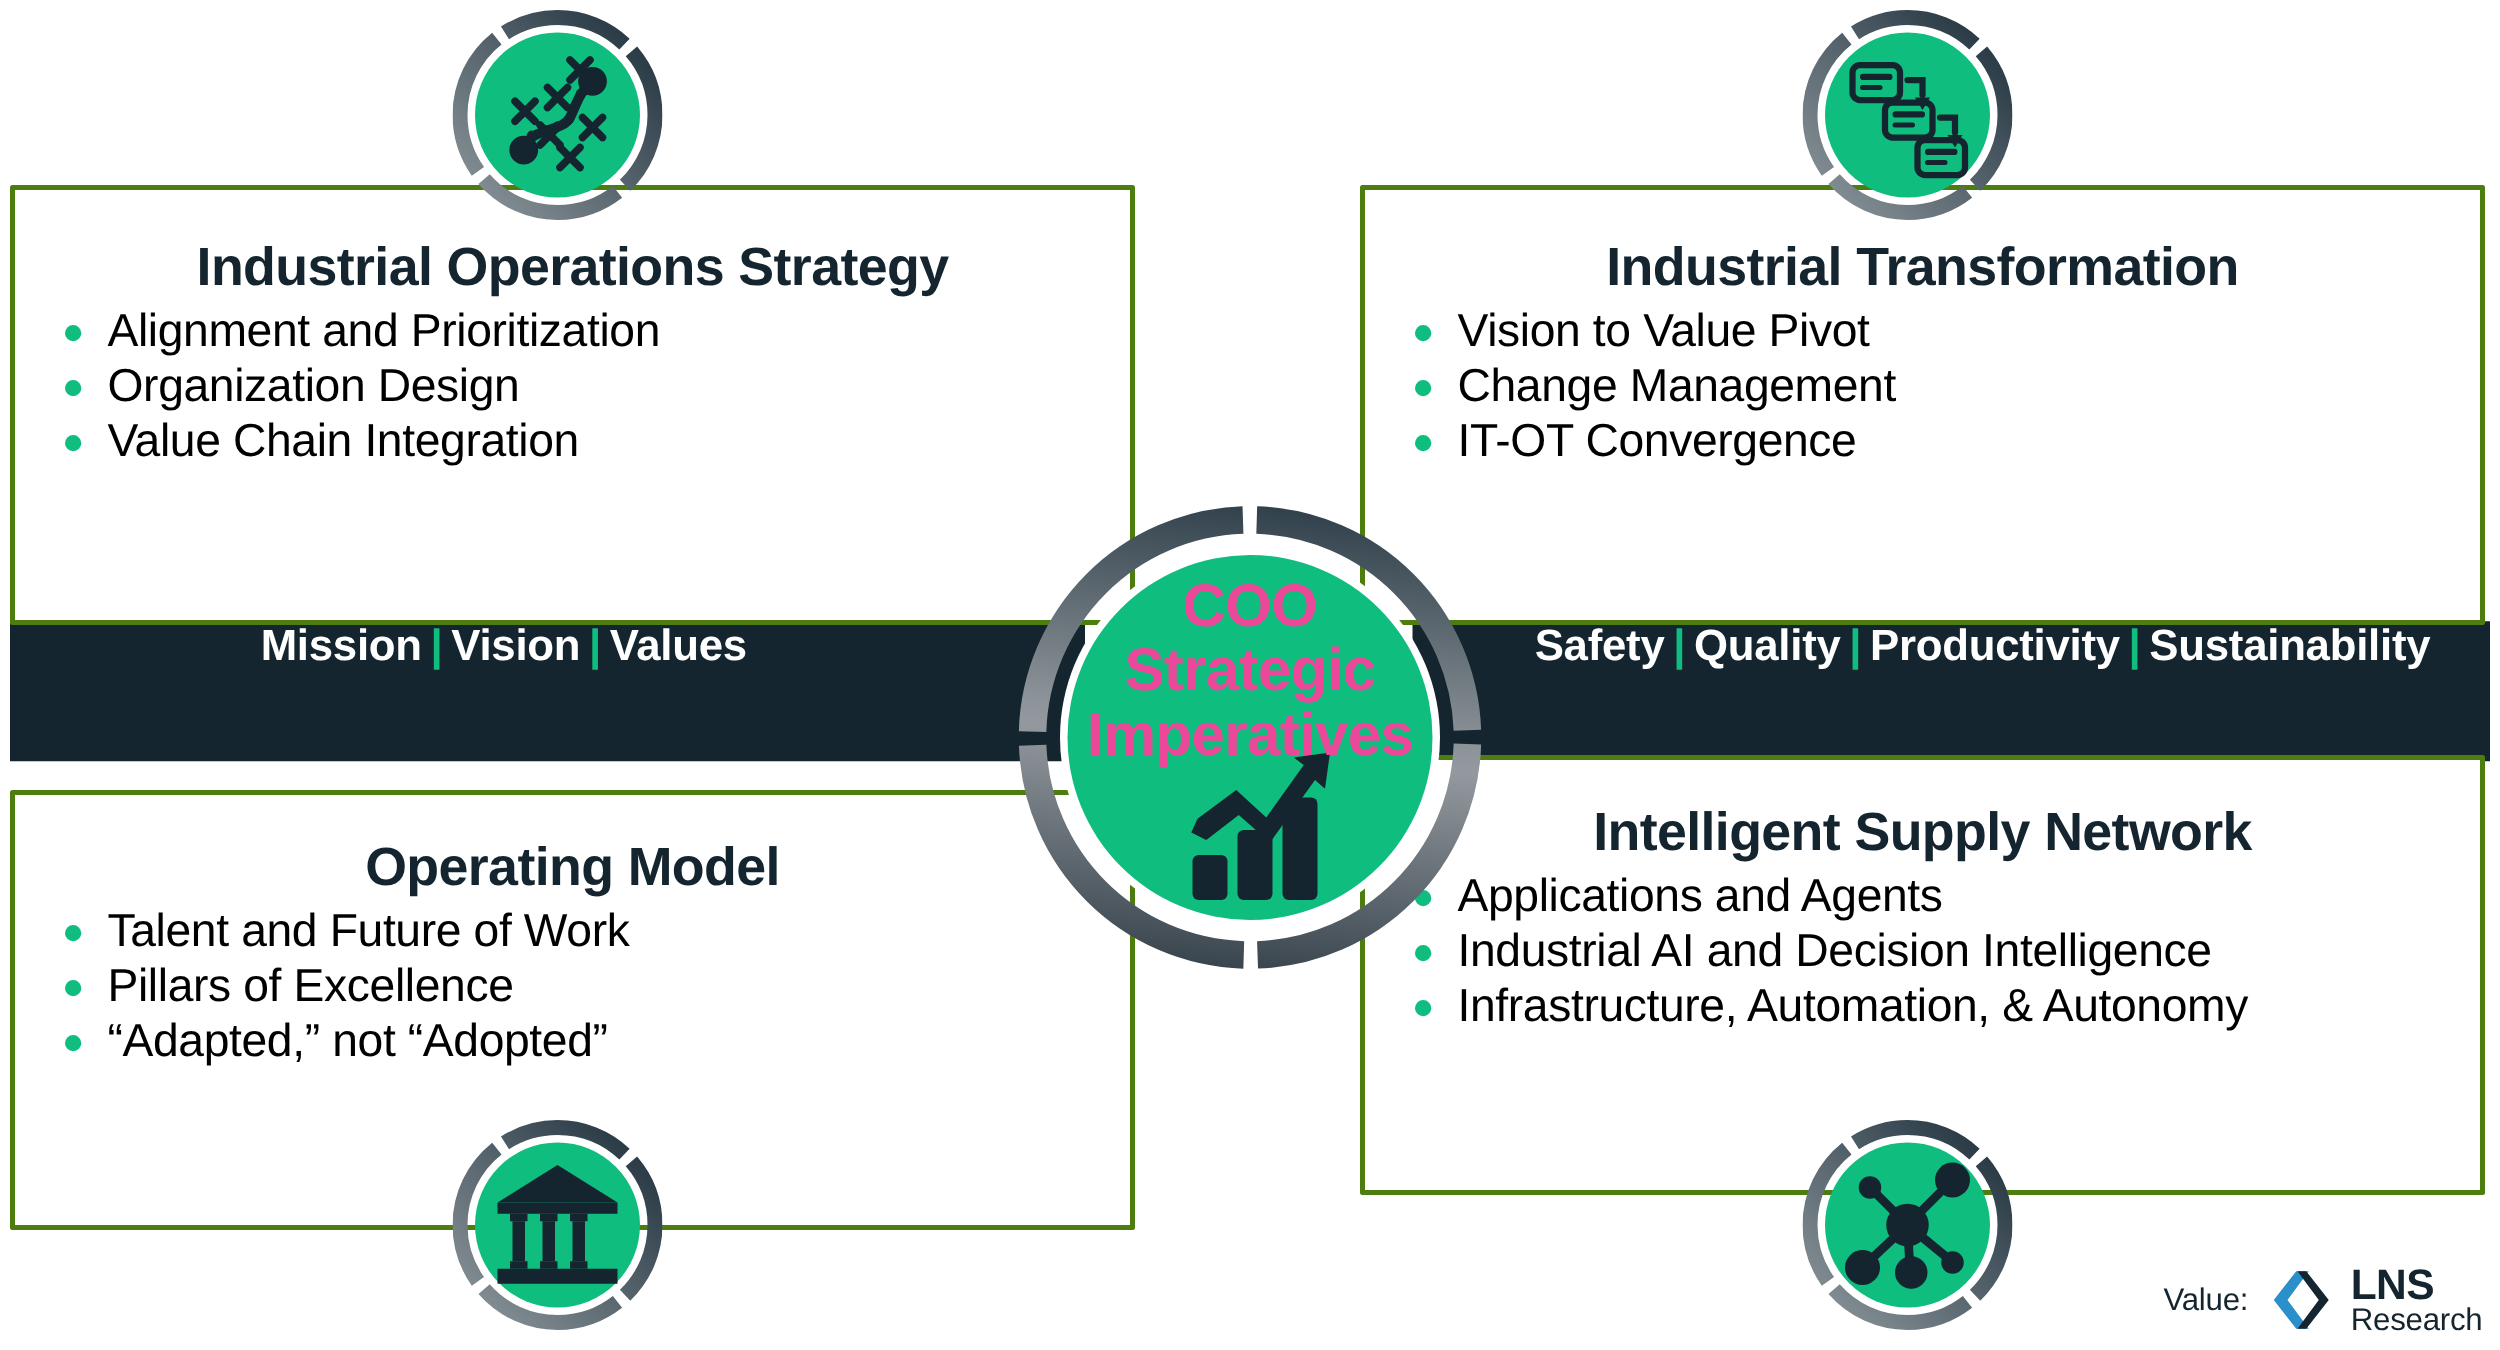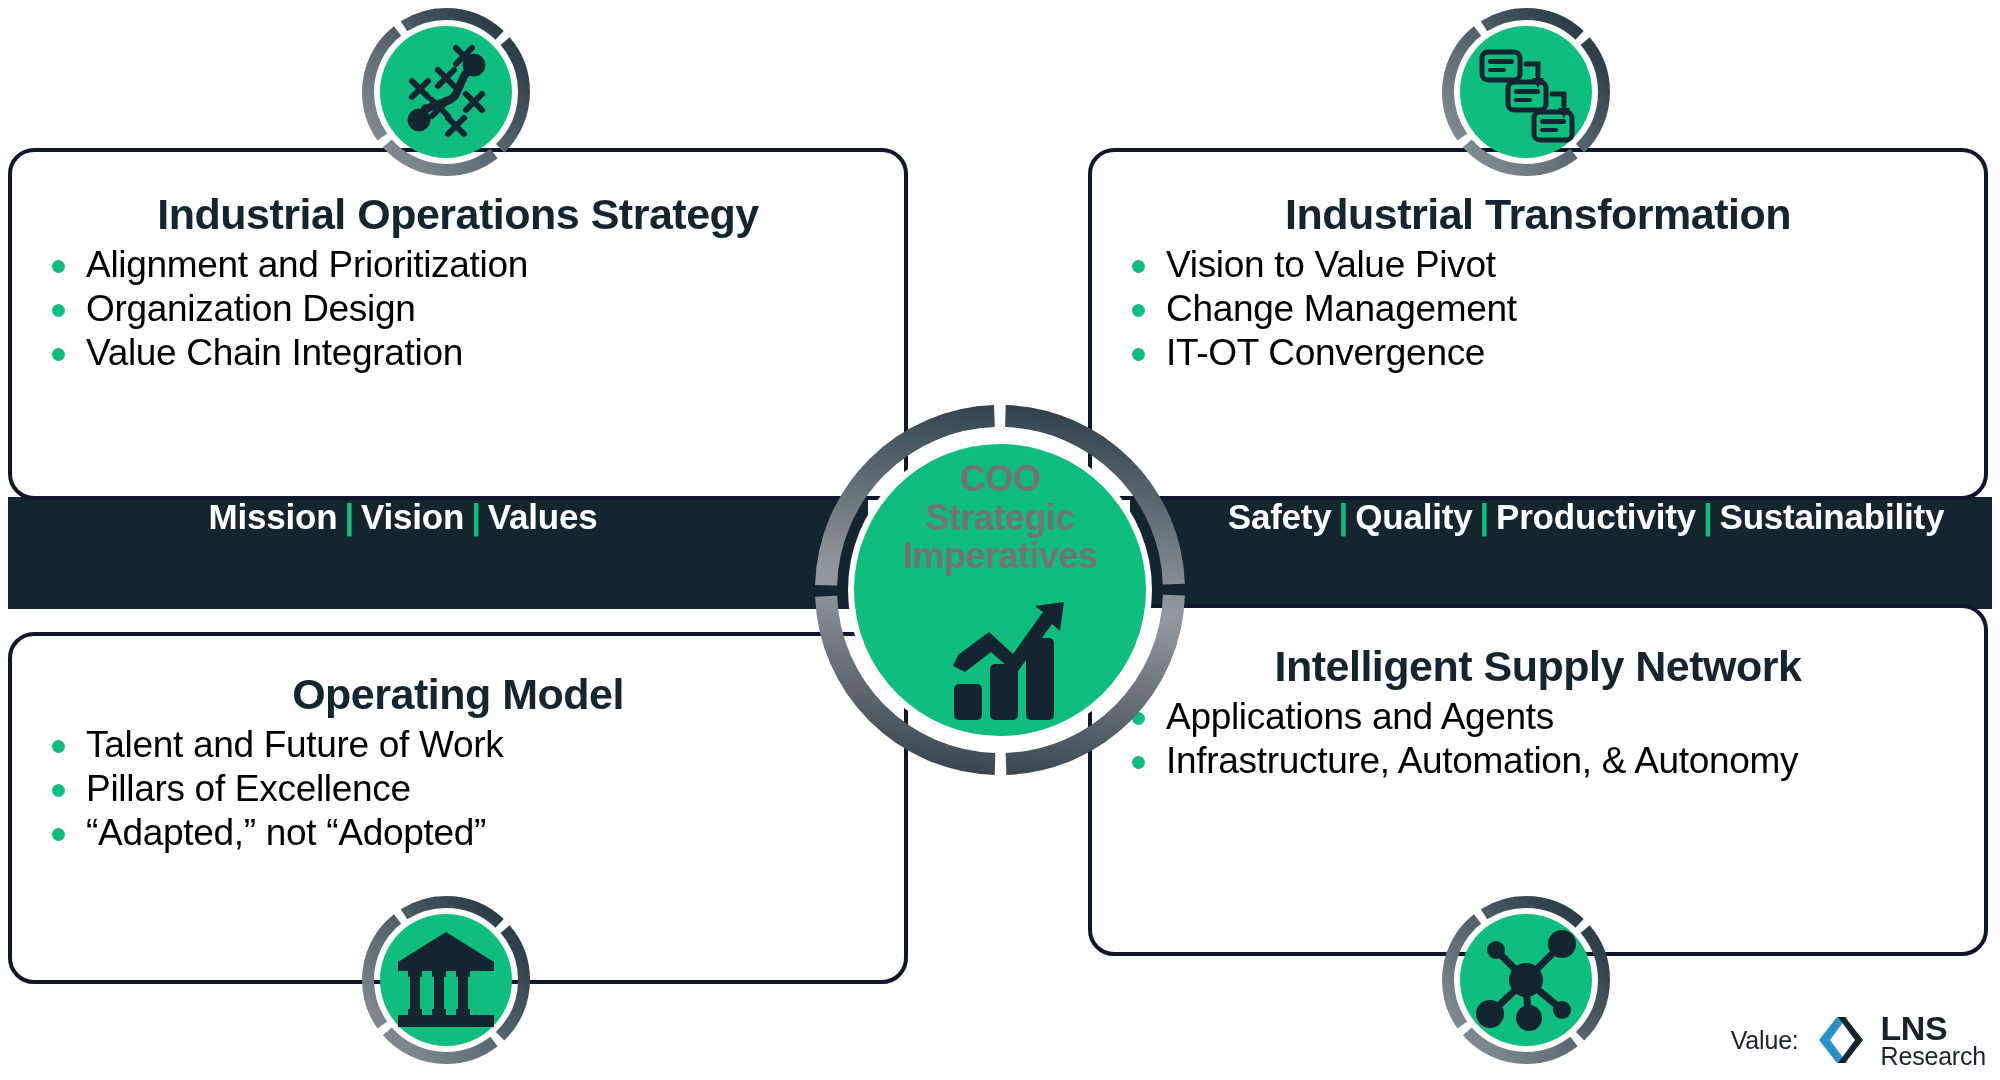--- a/index.html
+++ b/index.html
@@ -13,22 +13,22 @@
   #stage {
     position: relative;
     width: 2000px; height: 1080px;
     background: #ffffff;
   }
 
   
   .card {
     position: absolute;
     background: #ffffff;
-    border: 4px solid #0f172a;
-    border-radius: 26px;
+    border: 4px solid #4d7c0f;
+    border-radius: 2px;
     z-index: 2;
   }
   .card.tl { left: 8px;   top: 148px; width: 900px; height: 352px; }
   .card.tr { left: 1088px;top: 148px; width: 900px; height: 352px; }
   .card.bl { left: 8px;   top: 632px; width: 900px; height: 352px; }
   .card.br { left: 1088px;top: 604px; width: 900px; height: 352px; }
 
   .card-title {
     color: #14252f;
     font-weight: bold;
@@ -100,23 +100,23 @@
     left: 808px; top: 398px;
     width: 384px; height: 384px;
     z-index: 10;
   }
   .hub svg { display: block; width: 384px; height: 384px; }
   .hub-label {
     position: absolute;
     left: 0; top: 62px;
     width: 384px;
     text-align: center;
-    color: #737373;
+    color: #ec4899;
     font-weight: bold;
-    font-size: 36px;
+    font-size: 48px;
     line-height: 1.07;
     letter-spacing: -0.5px;
     pointer-events: none;
   }
 
   
   .source {
     position: absolute;
     right: 14px; bottom: 12px;
     display: flex;
@@ -179,20 +179,21 @@
       <li><span class="dot"></span><span>Talent and Future of Work</span></li>
       <li><span class="dot"></span><span>Pillars of Excellence</span></li>
       <li><span class="dot"></span><span>“Adapted,” not “Adopted”</span></li>
     </ul>
   </div>
 
   <div class="card br">
     <div class="card-title">Intelligent Supply Network</div>
     <ul class="bullets">
       <li><span class="dot"></span><span>Applications and Agents</span></li>
+      <li><span class="dot"></span><span>Industrial AI and Decision Intelligence</span></li>
       <li><span class="dot"></span><span>Infrastructure, Automation, &amp; Autonomy</span></li>
     </ul>
   </div>
 
   <div class="badge tl">
     <svg viewBox="0 0 168 168">
       <defs>
         <linearGradient id="ringA" x1="0" y1="0" x2="1" y2="1">
           <stop offset="0" stop-color="#8e979d"></stop>
             <stop offset="1" stop-color="#1d2f3b"></stop>

